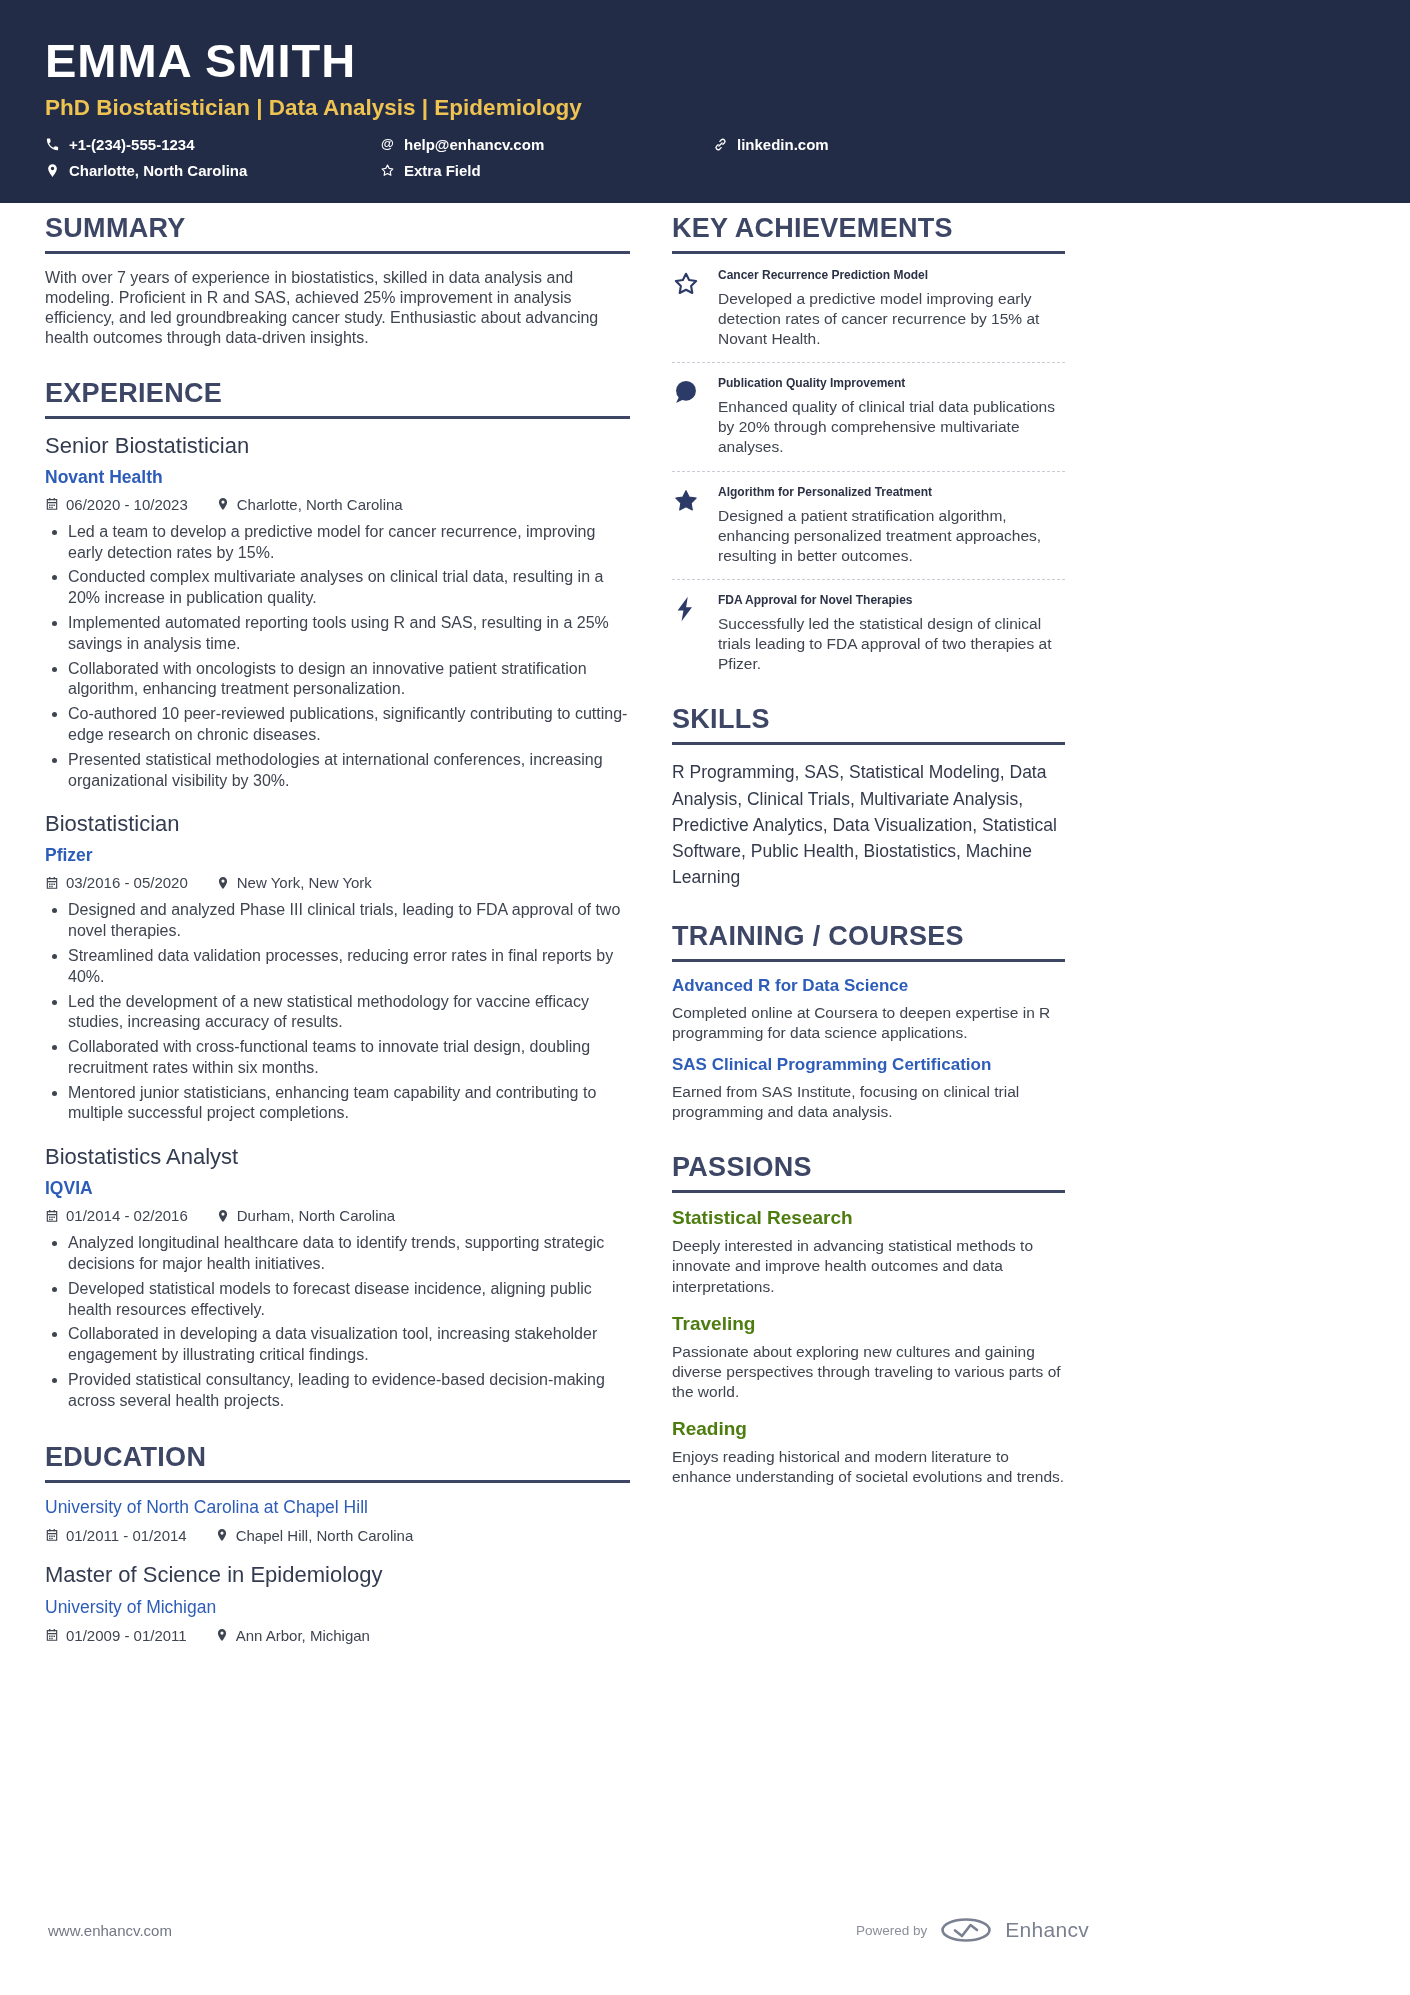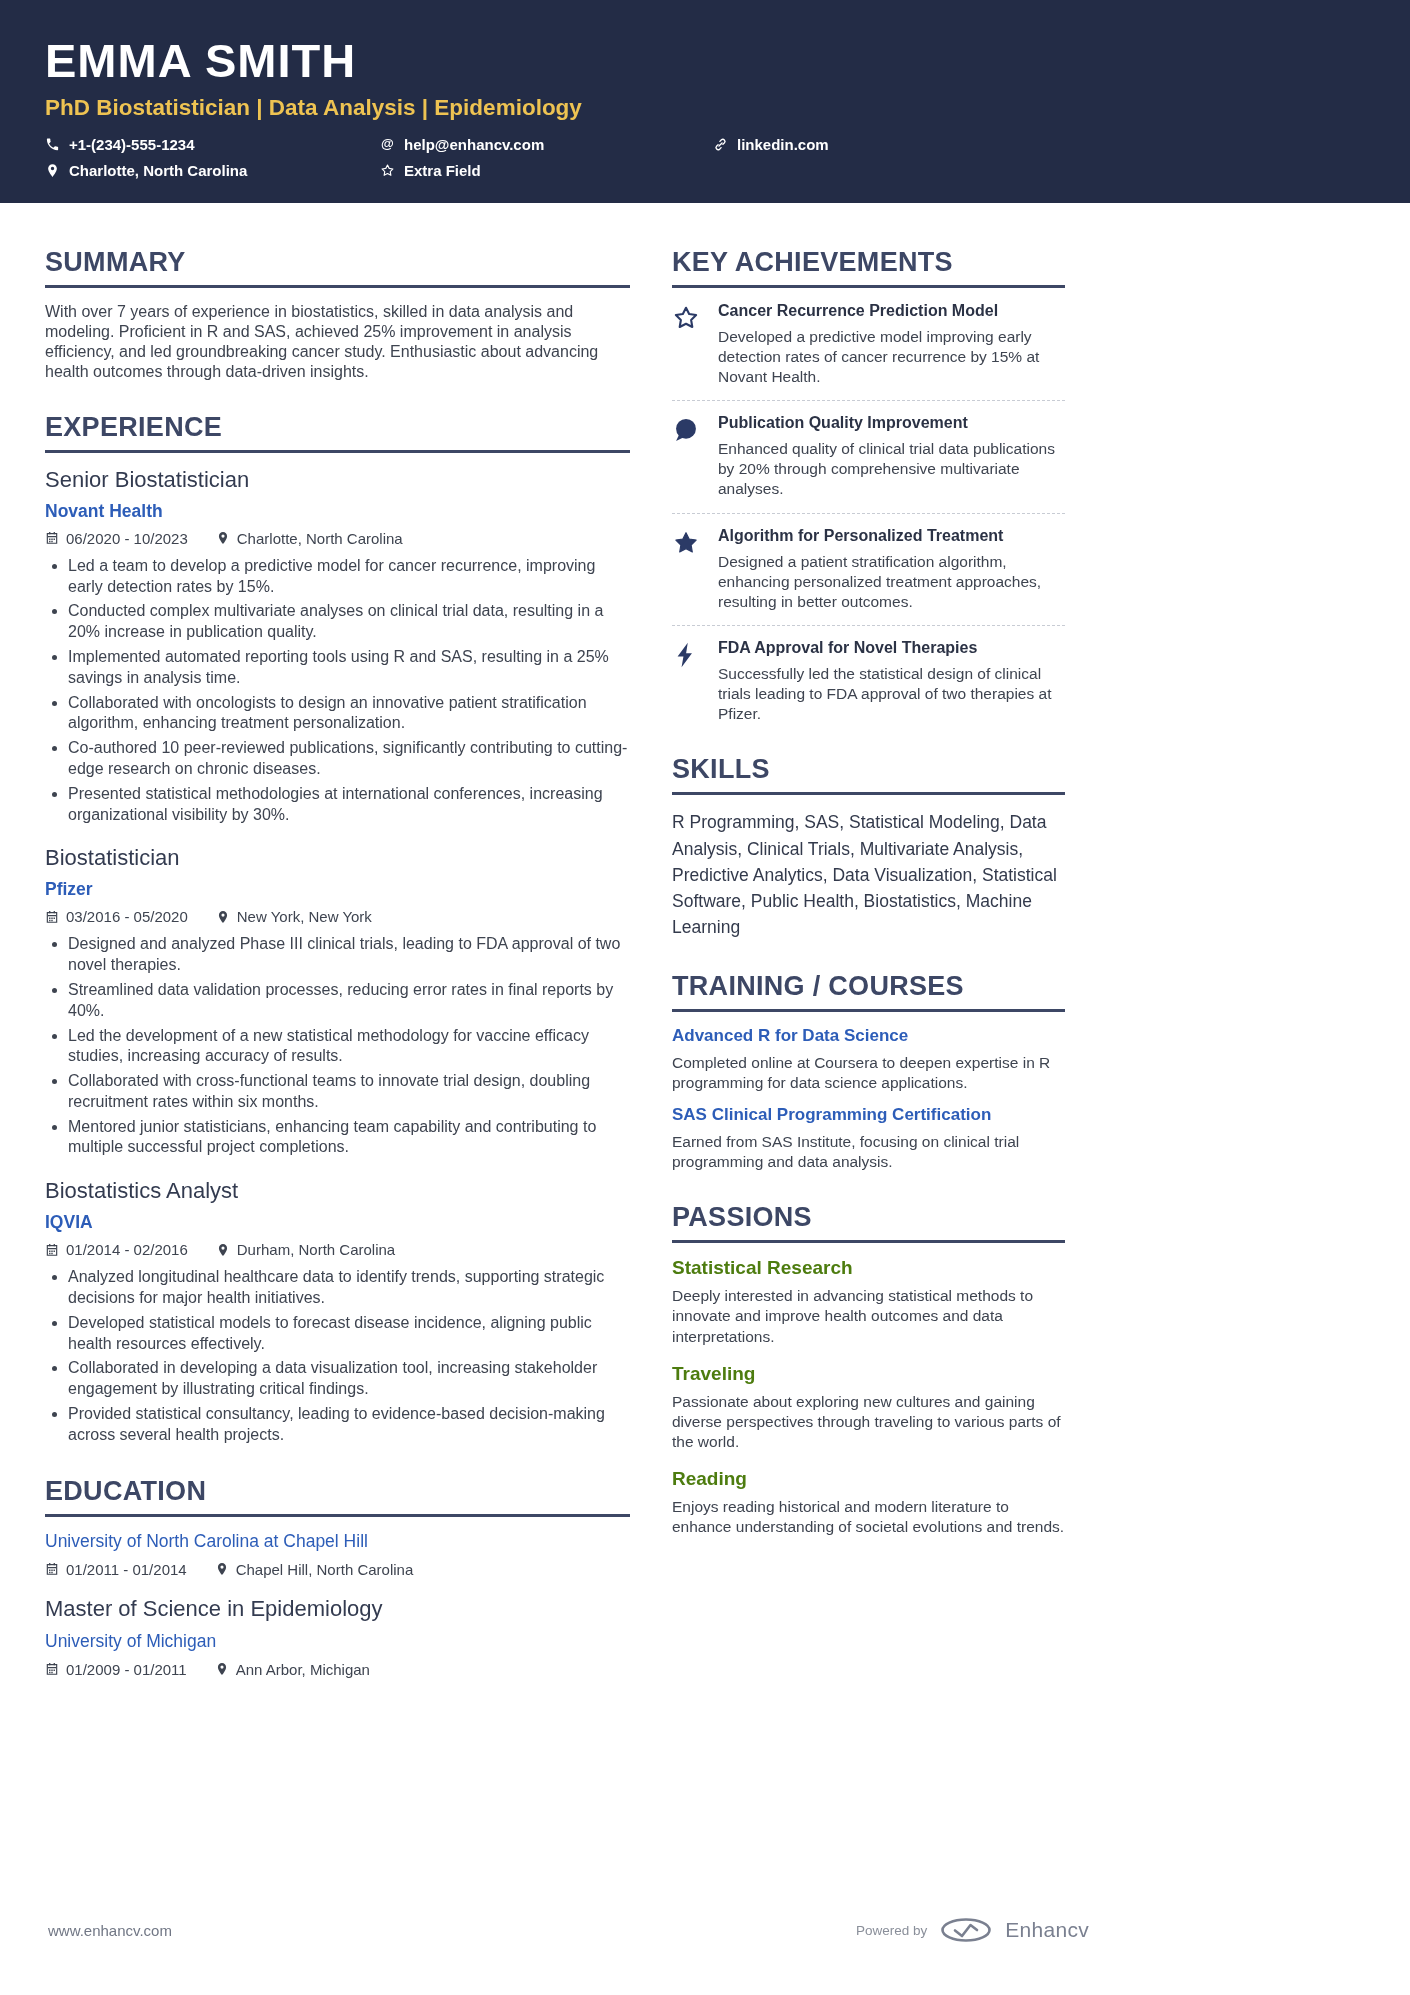--- a/index.html
+++ b/index.html
@@ -20,42 +20,42 @@
 
   
   .header{background:var(--header-bg);color:#fff;padding:36px 48px 24px 45px;}
   .name{font-size:47px;font-weight:700;letter-spacing:1px;color:#ffffff;line-height:1.08;}
   .subtitle{font-size:22.5px;font-weight:700;color:var(--accent-gold);margin-top:8px;}
   .contact-grid{display:grid;grid-template-columns:335px 333px 1fr;row-gap:9px;margin-top:15px;}
   .contact-item{display:flex;align-items:center;gap:9px;font-size:15px;font-weight:700;color:#ffffff;}
   .cicon{width:15px;height:15px;flex:0 0 auto;color:#ffffff;}
 
   
-  .content{display:flex;gap:42px;padding:44px 0 0 45px;}
+  .content{display:flex;gap:42px;padding:10px 0 0 45px;}
   .col-left{width:585px;flex:0 0 585px;}
   .col-right{width:393px;flex:0 0 393px;}
   .section{margin-bottom:30px;}
   .section-heading{font-size:27px;font-weight:700;color:var(--heading);border-bottom:3px solid var(--heading);padding-bottom:7px;margin-bottom:14px;letter-spacing:.3px;}
 
   .summary-text{font-size:16px;line-height:1.25;color:var(--body);}
 
   .job{margin-bottom:20px;}
   .job:last-child{margin-bottom:0;}
   .job-title{font-size:22px;font-weight:400;color:var(--title);margin-bottom:8px;}
   .company{font-size:17.5px;font-weight:700;color:var(--accent-blue);margin-bottom:8px;}
   .meta{display:flex;gap:28px;font-size:15px;color:var(--body);margin-bottom:9px;align-items:center;}
   .meta-item{display:flex;align-items:center;gap:7px;}
   .micon{width:14px;height:14px;flex:0 0 auto;color:var(--body);}
   ul.bullets{margin:0;padding-left:23px;}
   ul.bullets li{font-size:16px;line-height:1.3;color:var(--body);margin-bottom:4px;}
 
   
   .achv{display:flex;gap:18px;}
   .achv-icon{width:28px;height:28px;color:var(--icon-navy);flex:0 0 auto;margin-top:2px;}
-  .achv-title{font-size:16px;font-weight:700;color:#2b3245;margin-bottom:7px;}
+  .achv-title{font-size:12px;font-weight:700;color:#2b3245;margin-bottom:7px;}
   .achv-text{font-size:15.5px;line-height:1.3;color:var(--body);}
   .dashed{border-bottom:1px dashed var(--dashed);margin:13px 0;}
 
   .skills-text{font-size:17.5px;line-height:1.5;color:#333a4c;}
 
   .course{margin-bottom:12px;}
   .course:last-child{margin-bottom:0;}
   .course-title{font-size:17px;font-weight:700;color:var(--accent-blue);margin-bottom:7px;}
   .course-text{font-size:15.5px;line-height:1.3;color:var(--body);}
 

